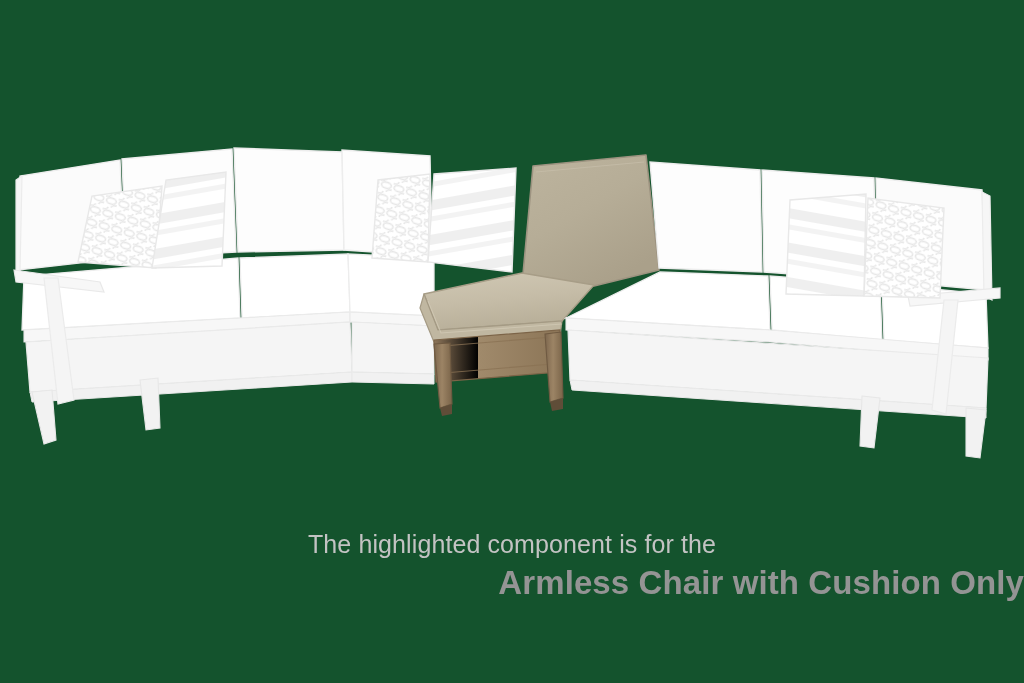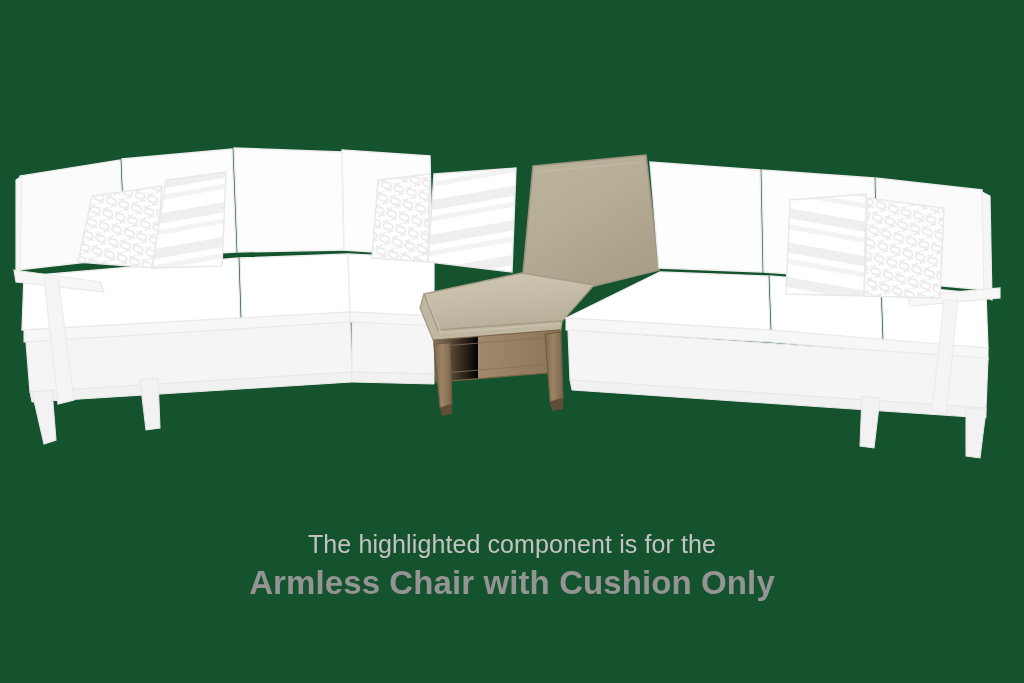--- a/index.html
+++ b/index.html
@@ -39,20 +39,21 @@
     letter-spacing: 0.1px;
     white-space: nowrap;
   }
   .caption-line-2 {
     font-size: 33px;
     font-weight: 700;
     color: #949494;
     line-height: 44px;
     letter-spacing: 0.1px;
     white-space: nowrap;
+    text-align: right;
   }
   .caption-line-3 {
     font-size: 22px;
     font-weight: 700;
     color: #c3c3c3;
     line-height: 32px;
     letter-spacing: 0.1px;
     white-space: nowrap;
   }
 </style>

